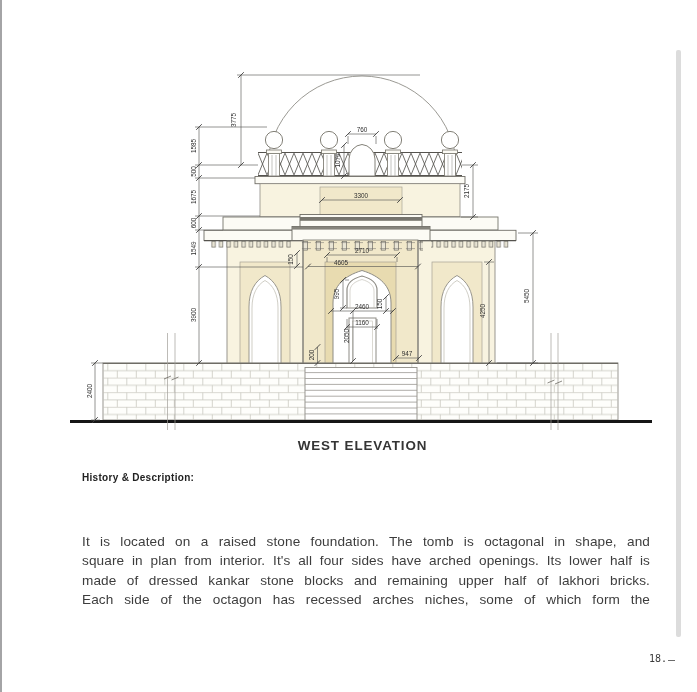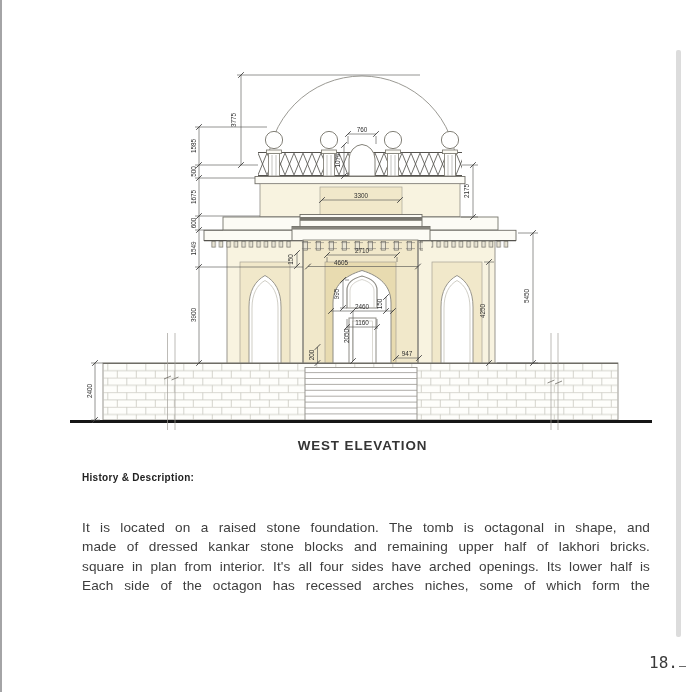--- a/index.html
+++ b/index.html
@@ -18,28 +18,28 @@
   .dim { font:6.4px "Liberation Sans", sans-serif; fill:#2f2f2f; }
   #elev-title {
     position:absolute; left:240px; top:438px; width:245px; text-align:center;
     font-size:13.4px; font-weight:bold; letter-spacing:0.9px; color:#353535;
   }
   #section-heading {
     position:absolute; left:82px; top:472px;
     font-size:10px; font-weight:bold; letter-spacing:0.3px; color:#222222;
   }
   #paragraph {
-    position:absolute; left:82px; top:518px; width:568px;
+    position:absolute; left:82px; top:532px; width:568px;
     font-size:13.6px; line-height:19.45px; color:#3d3d3d; letter-spacing:0.1px;
   }
   .pline { text-align:justify; text-align-last:justify; white-space:normal; }
   .pline.last { text-align-last:left; }
   #page-num {
     position:absolute; left:649px; top:653px;
-    font-family:"DejaVu Sans Mono", monospace; font-size:16px; color:#3a3a3a;
+    font-family:"DejaVu Sans Mono", monospace; font-size:10px; color:#3a3a3a;
   }
   #page-num .tail {
     display:inline-block; width:7px; height:1.5px; background:#6a6a6a;
     margin-left:1px; margin-bottom:1px;
   }
 </style>
 </head>
 <body>
 
 <div id="page">
@@ -270,22 +270,22 @@
       <text class="dim" transform="rotate(-90 485 311)" x="485" y="311">4250</text>
     </g>
   </svg>
 
   <div id="elev-title">WEST ELEVATION</div>
 
   <div id="section-heading">History &amp; Description:</div>
 
   <div id="paragraph">
     <div class="pline">It is located on a raised stone foundation. The tomb is octagonal in shape, and</div>
+    <div class="pline">square in plan from interior. It's all four sides have arched openings. Its lower half is</div>
     <div class="pline">made of dressed kankar stone blocks and remaining upper half of lakhori bricks.</div>
-    <div class="pline">square in plan from interior. It's all four sides have arched openings. Its lower half is</div>
     <div class="pline">Each side of the octagon has recessed arches niches, some of which form the</div>
   </div>
 
   <div id="page-num"><span>18.</span><span class="tail"></span></div>
 
   <div id="win-edge"></div>
   <div id="scrollbar"></div>
 </div>
 
 </body></html>

